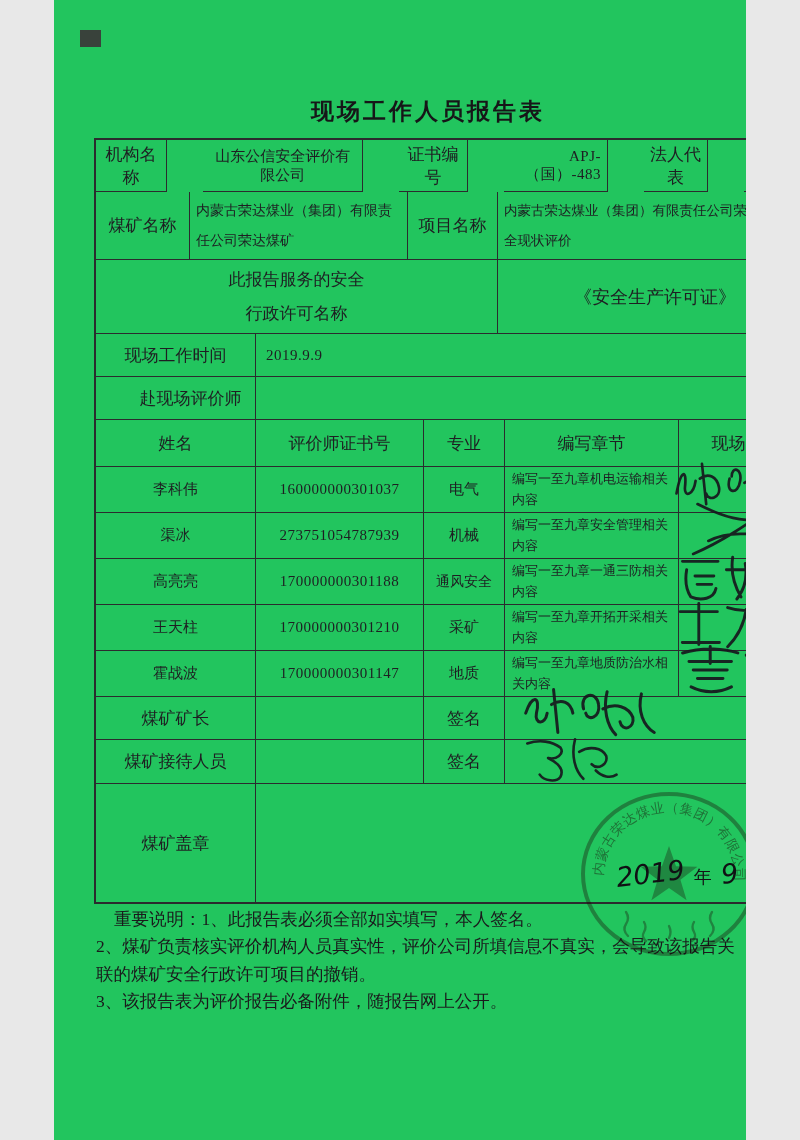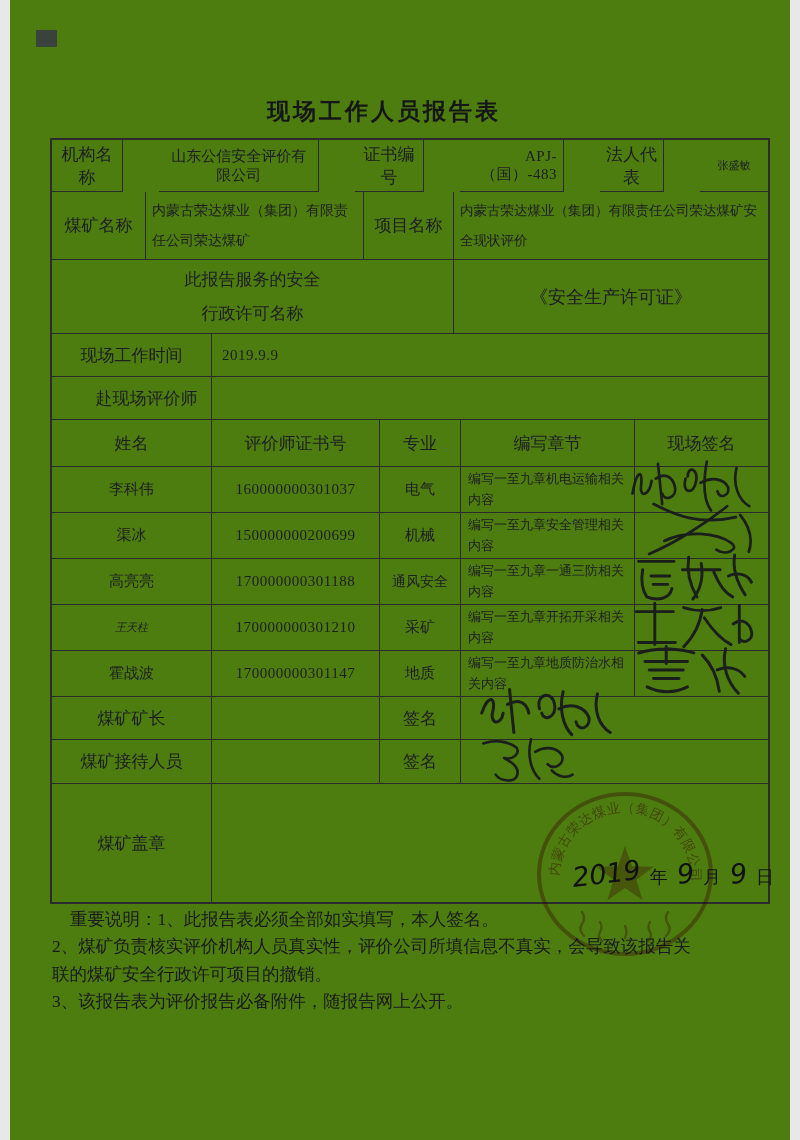--- a/index.html
+++ b/index.html
@@ -1,18 +1,18 @@
 <!DOCTYPE html>
 <html><head>
 <meta charset="utf-8">
 <style>
   html,body{margin:0;padding:0;background:#e8e8e8;}
   #page{
-    position:relative;width:780px;height:1140px;margin:0 auto;
-    background:#4d7c0f;overflow:hidden;
+    position:relative;width:692px;height:1140px;margin:0 auto;
+    background:#22c55e;overflow:hidden;
     font-family:"Liberation Serif","DejaVu Serif",serif;
     color:#1e1e22;
   }
   .artifact{position:absolute;left:26px;top:30px;width:21px;height:17px;background:#39423b;}
   #doc-title{
     position:absolute;left:0;top:96px;width:748px;text-align:center;
     font-size:23px;font-weight:bold;letter-spacing:3px;color:#161618;
   }
   #form-table{
     position:absolute;left:40px;top:138px;width:720px;box-sizing:border-box;
@@ -116,21 +116,21 @@
       <div class="cell chapter" style="width:174px;">编写一至九章机电运输相关内容</div>
       <div class="cell overflow" style="width:133px;">
         <svg class="sig" width="138" height="60" viewBox="0 0 130 56" style="margin:-10px 0 0 -18px;">
           <path d="M8 36 C12 14 18 12 16 30 C15 40 24 38 26 24 M32 8 L36 46 M30 22 C38 16 46 20 48 30 C50 40 38 44 36 36 M58 22 C54 36 66 38 68 24 C70 12 60 10 60 20 M78 6 C74 28 76 44 82 52 M72 26 C82 20 94 22 98 30 C100 38 90 42 88 34 M106 12 C102 28 108 42 118 48"></path>
         </svg>
       </div>
     </div>
 
     <div class="row" style="height:46px;">
       <div class="cell" style="width:160px;font-size:15px;">渠冰</div>
-      <div class="cell num" style="width:168px;">150000000200699</div>
+      <div class="cell num" style="width:168px;">273751054787939</div>
       <div class="cell" style="width:81px;font-size:15px;">机械</div>
       <div class="cell chapter" style="width:174px;">编写一至九章安全管理相关内容</div>
       <div class="cell overflow" style="width:133px;">
         <svg class="sig" width="130" height="64" viewBox="0 0 120 58" style="margin:-14px 0 0 -6px;">
           <path d="M18 6 C38 16 60 26 94 18 M86 8 C66 24 38 42 14 52 M28 40 C48 30 76 32 90 42 C98 48 84 54 76 48 M98 16 C106 26 110 38 106 50"></path>
         </svg>
       </div>
     </div>
 
     <div class="row" style="height:46px;">
@@ -139,21 +139,21 @@
       <div class="cell" style="width:81px;font-size:14px;">通风安全</div>
       <div class="cell chapter" style="width:174px;">编写一至九章一通三防相关内容</div>
       <div class="cell overflow" style="width:133px;">
         <svg class="sig big" width="136" height="62" viewBox="0 0 130 56" style="margin:-12px 0 0 -12px;">
           <path d="M10 14 H44 M14 22 C12 34 14 42 18 48 C28 52 40 50 42 40 M22 28 H40 M24 36 H38 M58 10 C56 24 60 38 66 48 M52 22 H88 M70 16 C72 28 70 40 62 50 M82 24 C86 34 92 44 100 48 M102 8 C100 20 104 34 112 46 M96 28 C104 24 114 26 118 34"></path>
         </svg>
       </div>
     </div>
 
     <div class="row" style="height:46px;">
-      <div class="cell" style="width:160px;font-size:11px;font-style:italic;">王天柱</div>
+      <div class="cell" style="width:160px;font-size:15px;">王天柱</div>
       <div class="cell num" style="width:168px;">170000000301210</div>
       <div class="cell" style="width:81px;font-size:15px;">采矿</div>
       <div class="cell chapter" style="width:174px;">编写一至九章开拓开采相关内容</div>
       <div class="cell overflow" style="width:133px;">
         <svg class="sig big" width="134" height="58" viewBox="0 0 130 56" style="margin:-8px 0 0 -14px;">
           <path d="M8 16 H44 M26 8 V48 M10 46 H46 M54 12 C66 16 78 16 90 12 M72 14 C70 28 64 40 54 50 M74 22 C82 34 92 44 100 48 M108 10 V46 M102 28 C110 22 118 26 120 36 C121 44 112 48 108 42"></path>
         </svg>
       </div>
     </div>
 

